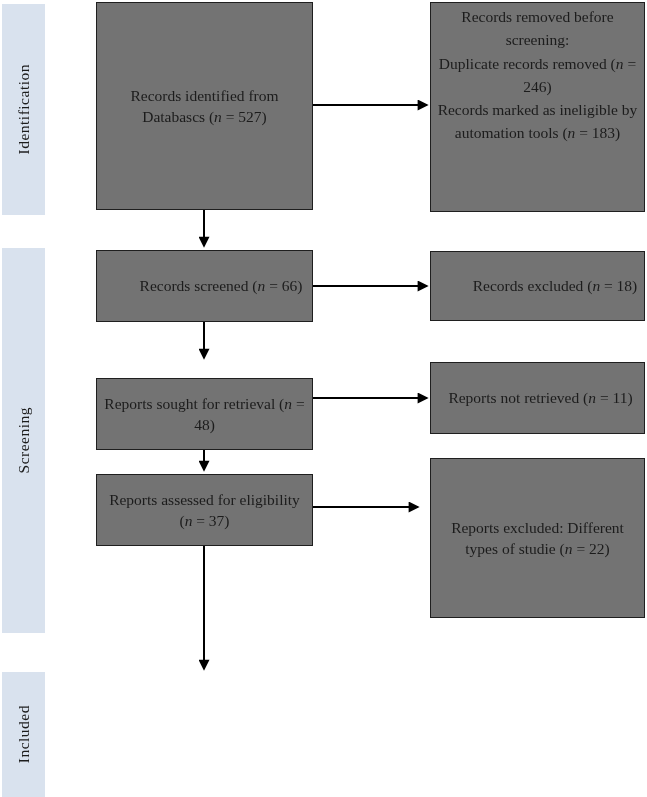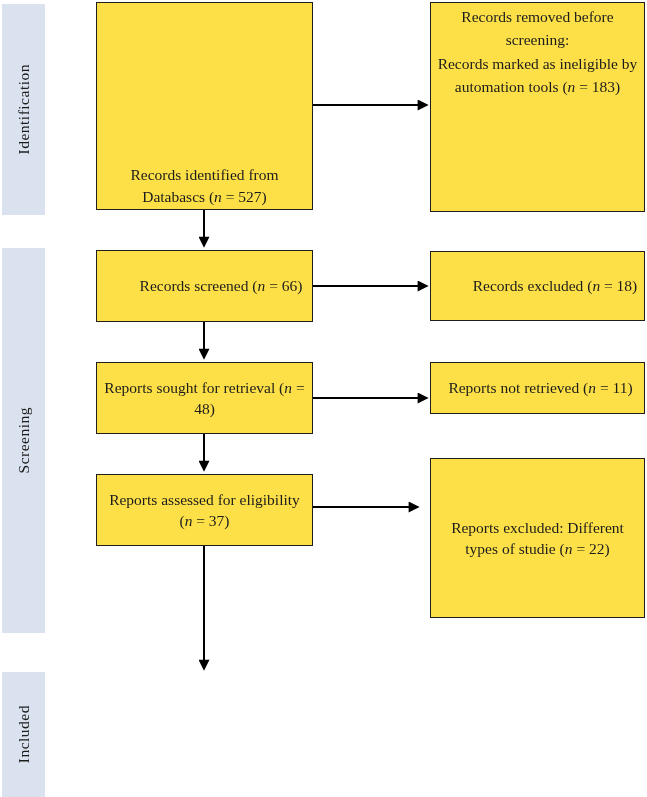--- a/index.html
+++ b/index.html
@@ -35,42 +35,42 @@
   }
   .stage-identification { top: 4px;   height: 211px; }
   .stage-screening      { top: 248px; height: 385px; }
   .stage-included       { top: 672px; height: 125px; }
 
   
   .box {
     position: absolute;
     box-sizing: border-box;
     border: 1.6px solid var(--box-border, #1f1f1f);
-    background: #fde047;
+    background: #737373;
     color: var(--text, #1c1c1c);
     font-size: 15.5px;
     line-height: 1.38;
     text-align: center;
     display: flex;
     align-items: center;
     justify-content: center;
     padding: 2px 6px;
   }
   .col-main { left: 96px;  width: 217px; }
   .col-side { left: 430px; width: 215px; }
 
-  .flow-box-1 { top: 2px;   height: 208px; align-items: flex-end; }
+  .flow-box-1 { top: 2px;   height: 208px; }
   .flow-box-2 { top: 250px; height: 72px; padding-left: 39px;  }
-  .flow-box-3 { top: 362px; height: 72px;  }
+  .flow-box-3 { top: 378px; height: 72px;  }
   .flow-box-4 { top: 474px; height: 72px; justify-content: flex-end;  }
   .flow-box-5 { top: 673px; height: 117px; }
 
   .side-box-1 { top: 2px;   height: 210px; align-items: flex-start; padding: 2px 4px; }
   .side-box-2 { top: 251px; height: 70px; padding-left: 41px;  }
-  .side-box-3 { top: 362px; height: 52px; padding-left: 12px;  }
+  .side-box-3 { top: 362px; height: 72px; padding-left: 12px;  }
   .side-box-4 { top: 458px; height: 160px; justify-content: flex-end; }
 
   .side-box-1 .multiline { width: 100%; }
   .side-box-1 .multiline div { line-height: 1.5; }
 
   i { font-style: italic; }
 
   .arrows {
     position: absolute;
     left: 0; top: 0;
@@ -119,20 +119,21 @@
   <div class="box col-main flow-box-3">
     <span>Reports sought for retrieval (<i>n</i> = 48)</span>
   </div>
   <div class="box col-main flow-box-4">
     <span>Reports assessed for eligibility (<i>n</i> = 37)</span>
   </div>
 
   <div class="box col-side side-box-1">
     <div class="multiline">
       <div>Records removed before screening:</div>
+      <div>Duplicate records removed (<i>n</i> = 246)</div>
       <div>Records marked as ineligible by automation tools (<i>n</i> = 183)</div>
     </div>
   </div>
   <div class="box col-side side-box-2">
     <span>Records excluded (<i>n</i> = 18)</span>
   </div>
   <div class="box col-side side-box-3">
     <span>Reports not retrieved (<i>n</i> = 11)</span>
   </div>
   <div class="box col-side side-box-4">

